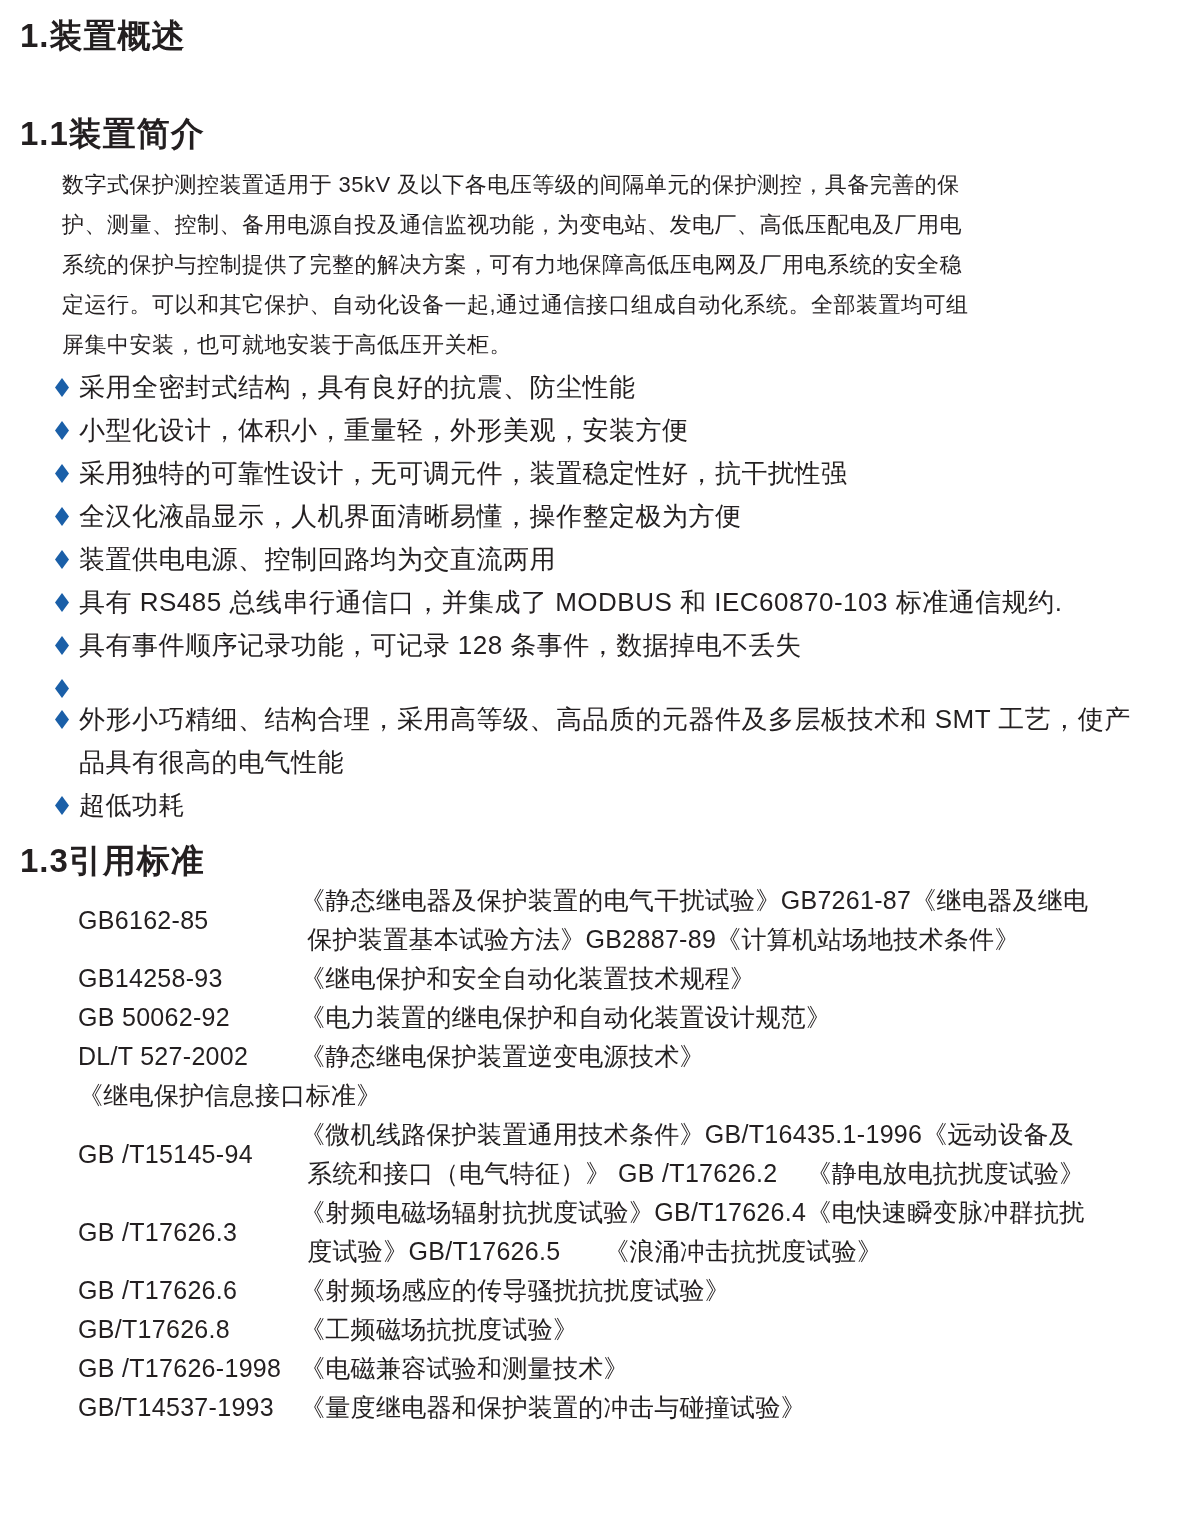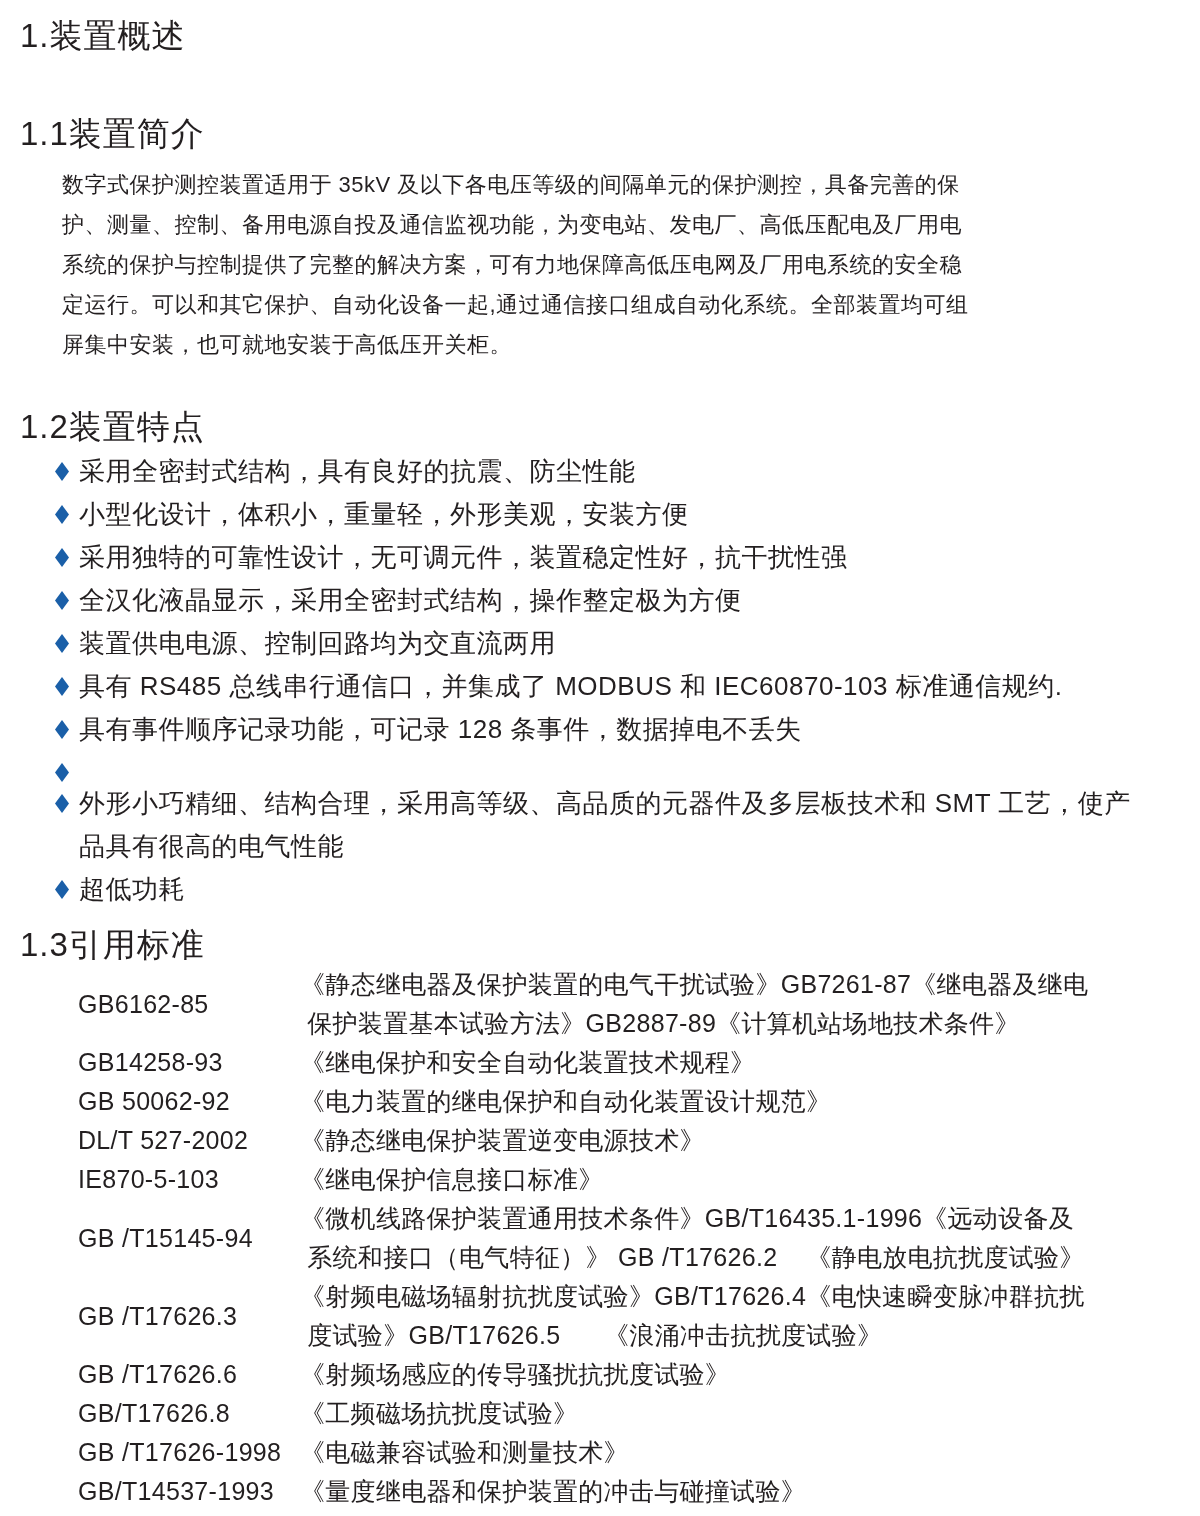--- a/index.html
+++ b/index.html
@@ -15,21 +15,21 @@
     color: #231f20;
   }
   .page {
     position: relative;
     width: 1200px;
     height: 1516px;
   }
   .h1 {
     font-size: 33px;
     line-height: 44px;
-    font-weight: 400;
+    font-weight: 700;
     margin: 0 0 0 20px;
     letter-spacing: 1px;
   }
   .h1.overview  { margin-top: 14px; }
   .h1.intro     { margin-top: 54px; }
   .h1.features  { margin-top: 40px; }
   .h1.standards { margin-top: 2px; }
 
   .intro-para {
     margin: 9px 28px 0 62px;
@@ -88,37 +88,36 @@
 
   <div class="h1 overview">1.装置概述</div>
 
   <div class="h1 intro">1.1装置简介</div>
   <div class="intro-para">数字式保护测控装置适用于 35kV 及以下各电压等级的间隔单元的保护测控，具备完善的保
 护、测量、控制、备用电源自投及通信监视功能，为变电站、发电厂、高低压配电及厂用电
 系统的保护与控制提供了完整的解决方案，可有力地保障高低压电网及厂用电系统的安全稳
 定运行。可以和其它保护、自动化设备一起,通过通信接口组成自动化系统。全部装置均可组
 屏集中安装，也可就地安装于高低压开关柜。</div>
 
-  <div class="h1 features">1.2装置特点</div>
   <div class="feature-list">
     <div class="feature-item">
       <span class="diamond"></span>
       <span class="feature-text">采用全密封式结构，具有良好的抗震、防尘性能</span>
     </div>
     <div class="feature-item">
       <span class="diamond"></span>
       <span class="feature-text">小型化设计，体积小，重量轻，外形美观，安装方便</span>
     </div>
     <div class="feature-item">
       <span class="diamond"></span>
       <span class="feature-text">采用独特的可靠性设计，无可调元件，装置稳定性好，抗干扰性强</span>
     </div>
     <div class="feature-item">
       <span class="diamond"></span>
-      <span class="feature-text">全汉化液晶显示，采用全密封式结构，操作整定极为方便</span>
+      <span class="feature-text">全汉化液晶显示，人机界面清晰易懂，操作整定极为方便</span>
     </div>
     <div class="feature-item">
       <span class="diamond"></span>
       <span class="feature-text">装置供电电源、控制回路均为交直流两用</span>
     </div>
     <div class="feature-item">
       <span class="diamond"></span>
       <span class="feature-text">具有 RS485 总线串行通信口，并集成了 MODBUS 和 IEC60870-103 标准通信规约.</span>
     </div>
     <div class="feature-item">
@@ -152,21 +151,20 @@
     </div>
     <div class="standard-row">
       <span class="standard-code">GB 50062-92</span>
       <span class="standard-title">《电力装置的继电保护和自动化装置设计规范》</span>
     </div>
     <div class="standard-row">
       <span class="standard-code">DL/T 527-2002</span>
       <span class="standard-title">《静态继电保护装置逆变电源技术》</span>
     </div>
     <div class="standard-row">
-      <span class="standard-code">IE870-5-103</span>
       <span class="standard-title">《继电保护信息接口标准》</span>
     </div>
     <div class="standard-row">
       <span class="standard-code">GB /T15145-94</span>
       <span class="standard-title">《微机线路保护装置通用技术条件》GB/T16435.1-1996《远动设备及
  系统和接口（电气特征）》 GB /T17626.2    《静电放电抗扰度试验》</span>
     </div>
     <div class="standard-row">
       <span class="standard-code">GB /T17626.3</span>
       <span class="standard-title">《射频电磁场辐射抗扰度试验》GB/T17626.4《电快速瞬变脉冲群抗扰

